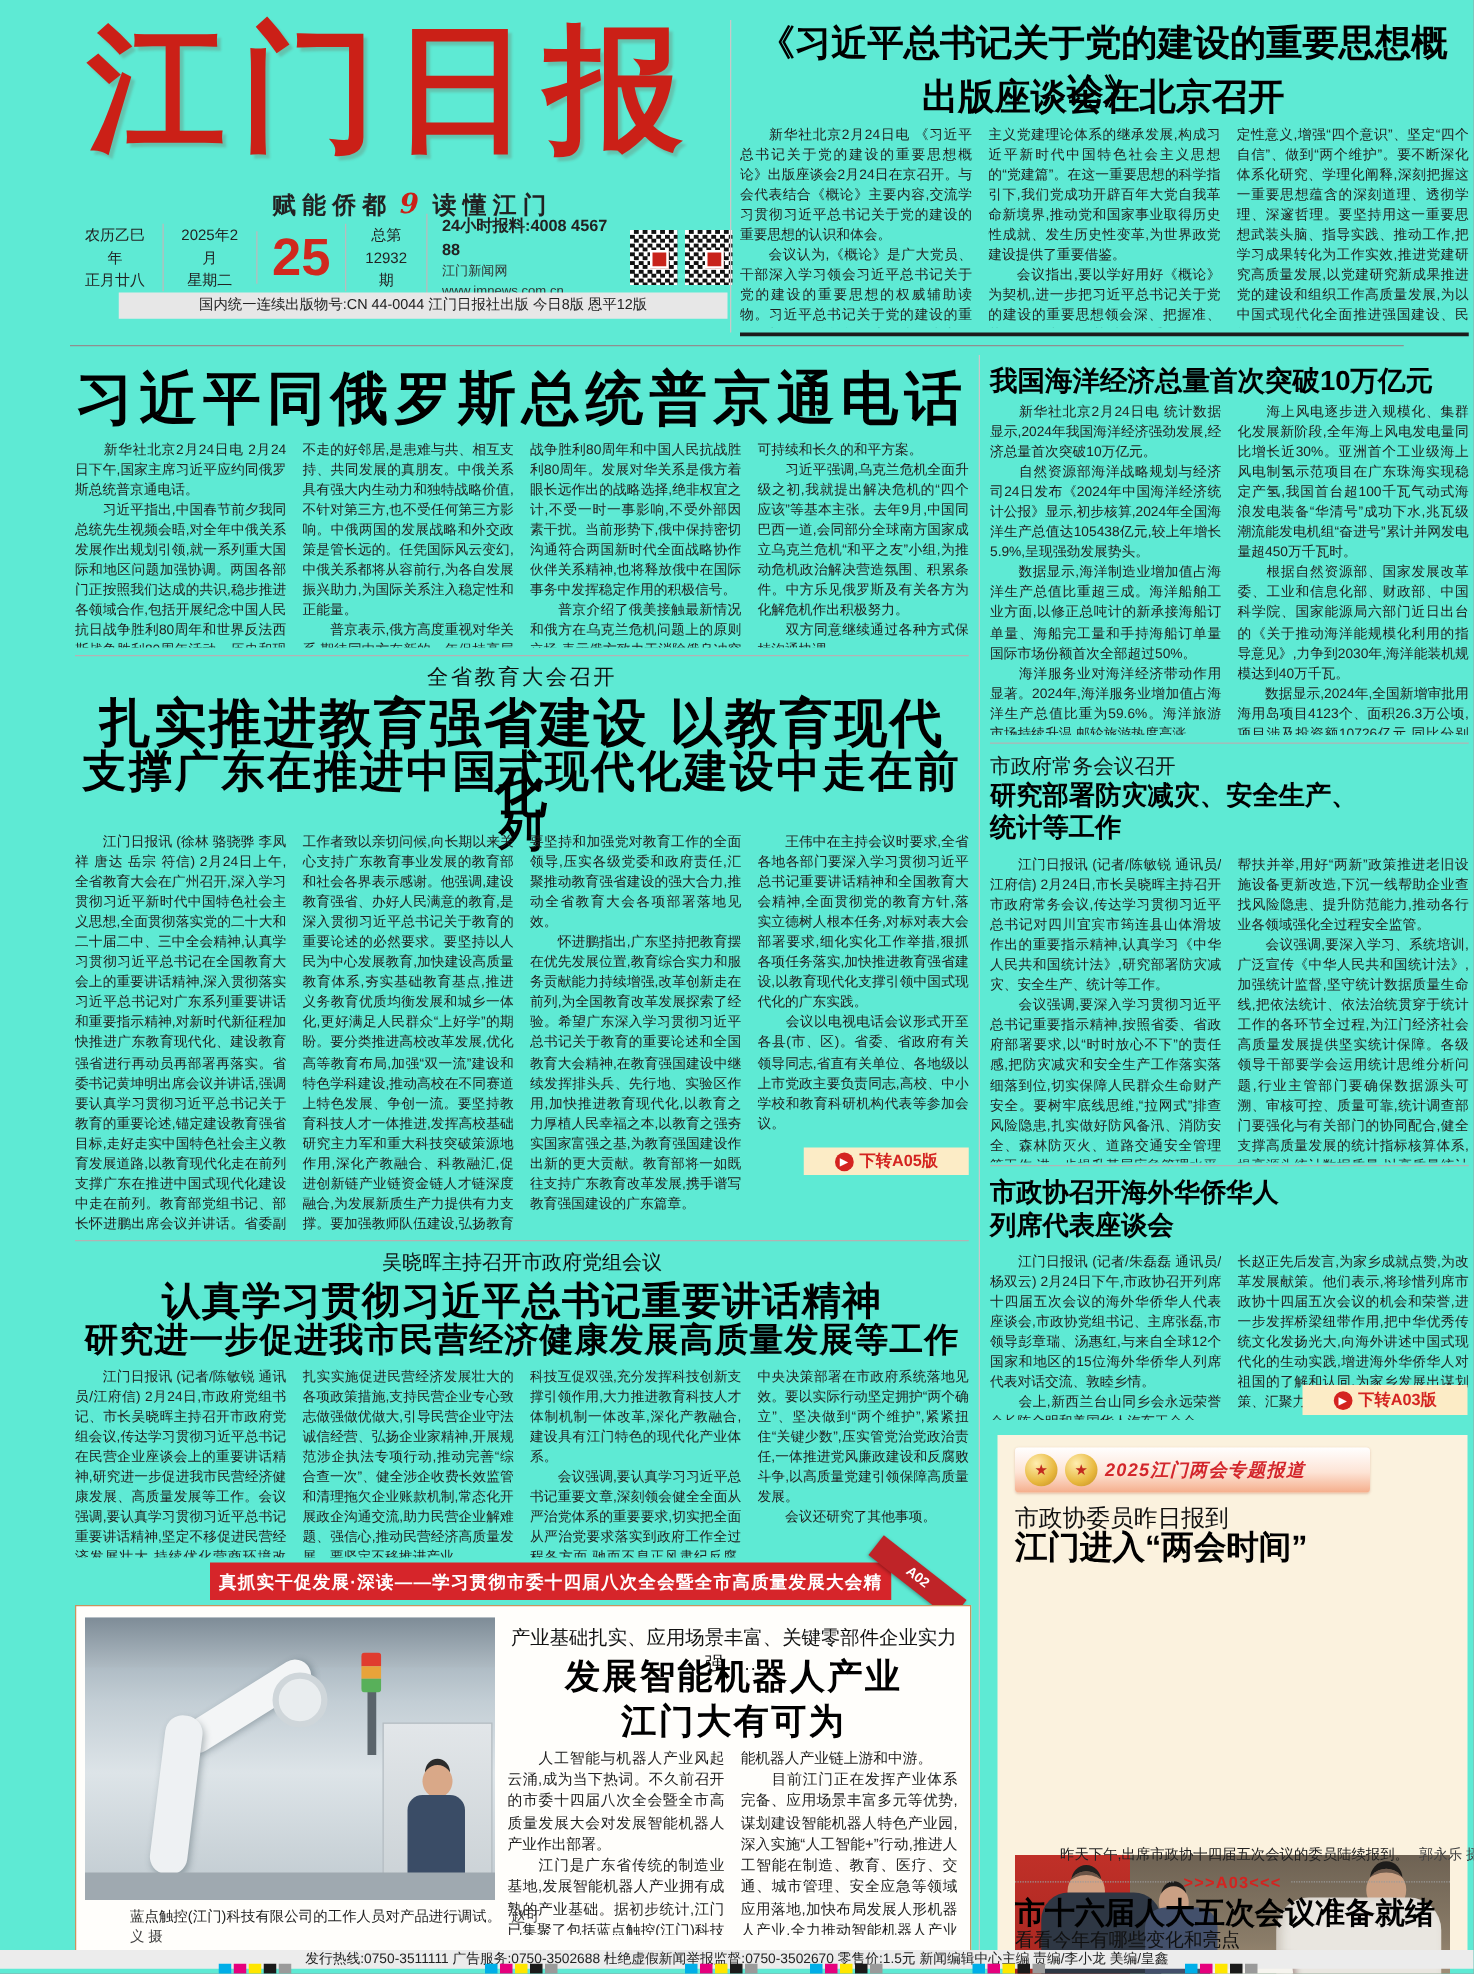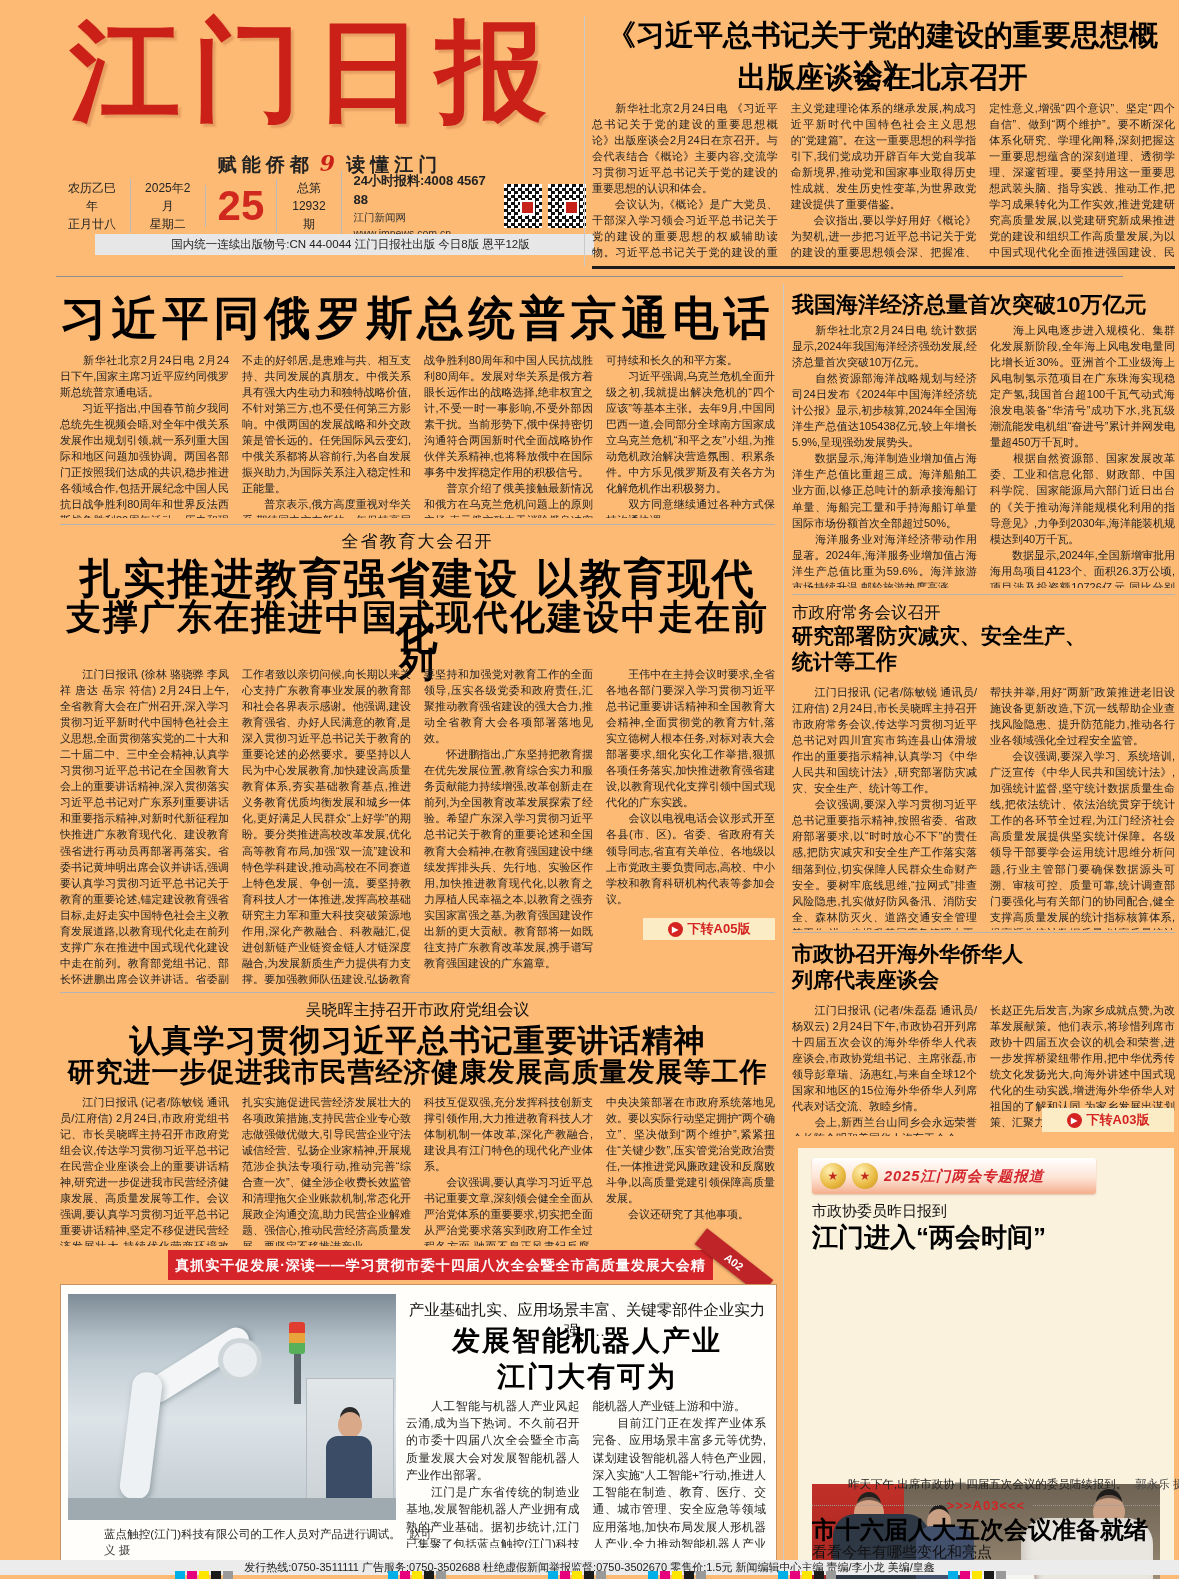--- a/index.html
+++ b/index.html
@@ -1,16 +1,16 @@
 <!DOCTYPE html>
 <html><head>
 <meta charset="utf-8">
 <style>
   html,body{margin:0;padding:0;background:#9a9a9a;}
-  .page{position:relative;width:1179px;height:1579px;margin:0 auto;background:#fdba74;
+  .page{position:relative;width:1179px;height:1579px;margin:0 auto;background:#5eead4;
         font-family:"Liberation Sans",sans-serif;color:#111;overflow:hidden;}
   .abs{position:absolute;}
   .c{text-align:center;}
   
   .rule{height:1px;background:#b3b3b3;}
   .vrule{width:1px;background:#c9c9c9;}
   .blackbar{height:3px;background:#1c1c1c;}
   
   .masthead{font-family:"DejaVu Serif",serif;font-weight:bold;color:#cb2017;font-size:110px;
             line-height:1.25;letter-spacing:12px;white-space:nowrap;
@@ -132,21 +132,21 @@
       <div class="contact2">江门新闻网 www.jmnews.com.cn</div>
     </div>
     <div class="qr">
         <span class="qrdot"></span>
       </div>
     <div class="qr">
         <span class="qrdot"></span>
       </div>
   </div>
 
-  <div class="abs pubbar c" style="left:95px;top:234px;width:487px;height:21px;padding-left:12px;">国内统一连续出版物号:CN 44-0044 江门日报社出版 今日8版 恩平12版</div>
+  <div class="abs pubbar c" style="left:95px;top:234px;width:487px;height:21px;">国内统一连续出版物号:CN 44-0044 江门日报社出版 今日8版 恩平12版</div>
 
   <div class="abs vrule" style="left:584px;top:16px;height:250px;"></div>
 
   <div class="abs h900 c" style="left:590px;top:16px;width:585px;font-size:29px;line-height:1.36;">《习近平总书记关于党的建设的重要思想概论》</div>
   <div class="abs h900 c" style="left:590px;top:58px;width:585px;font-size:29px;">出版座谈会在北京召开</div>
   <div class="abs tcols" style="left:592px;top:100px;width:583px;height:162px;">
     <div class="tcol">　　新华社北京2月24日电 《习近平总书记关于党的建设的重要思想概论》出版座谈会2月24日在京召开。与会代表结合《概论》主要内容,交流学习贯彻习近平总书记关于党的建设的重要思想的认识和体会。
 　　会议认为,《概论》是广大党员、干部深入学习领会习近平总书记关于党的建设的重要思想的权威辅助读物。习近平总书记关于党的建设的重要思想,是一个逻辑严密、内涵丰富、系统全面、博大精深的科学体系,是对中国化的马克思</div>
     <div class="tcol">主义党建理论体系的继承发展,构成习近平新时代中国特色社会主义思想的“党建篇”。在这一重要思想的科学指引下,我们党成功开辟百年大党自我革命新境界,推动党和国家事业取得历史性成就、发生历史性变革,为世界政党建设提供了重要借鉴。
 　　会议指出,要以学好用好《概论》为契机,进一步把习近平总书记关于党的建设的重要思想领会深、把握准、落到位,深刻领会其科学体系、理论品质和实践指向,更加深刻领悟“两个确立”的决</div>
@@ -273,21 +273,21 @@
     <span class="jumpdot">▶</span>
     <span>下转A03版</span>
   </div>
 
   <div class="abs tsbox" style="left:798px;top:1148px;width:376px;height:412px;"></div>
   <div class="abs tsbanner" style="left:812px;top:1158px;width:268px;height:36px;">
     <span class="emblem">★</span>
     <span class="emblem">★</span>
     <span class="tsbtext">2025江门两会专题报道</span>
   </div>
-  <div class="abs" style="left:812px;top:1202px;width:348px;font-size:15px;">市政协委员昨日报到</div>
+  <div class="abs" style="left:812px;top:1202px;width:348px;font-size:19px;">市政协委员昨日报到</div>
   <div class="abs h900" style="left:812px;top:1220px;width:348px;font-size:26px;">江门进入“两会时间”</div>
   <div class="abs photo2" style="left:812px;top:1258px;width:348px;height:212px;">
     <div class="p2red"></div>
 
     <div class="p2plh"></div>
     <div class="p2pl"></div>
     <div class="p2pmh"></div>
     <div class="p2pm"></div>
     <div class="p2prh"></div>
     <div class="p2pr"></div>

